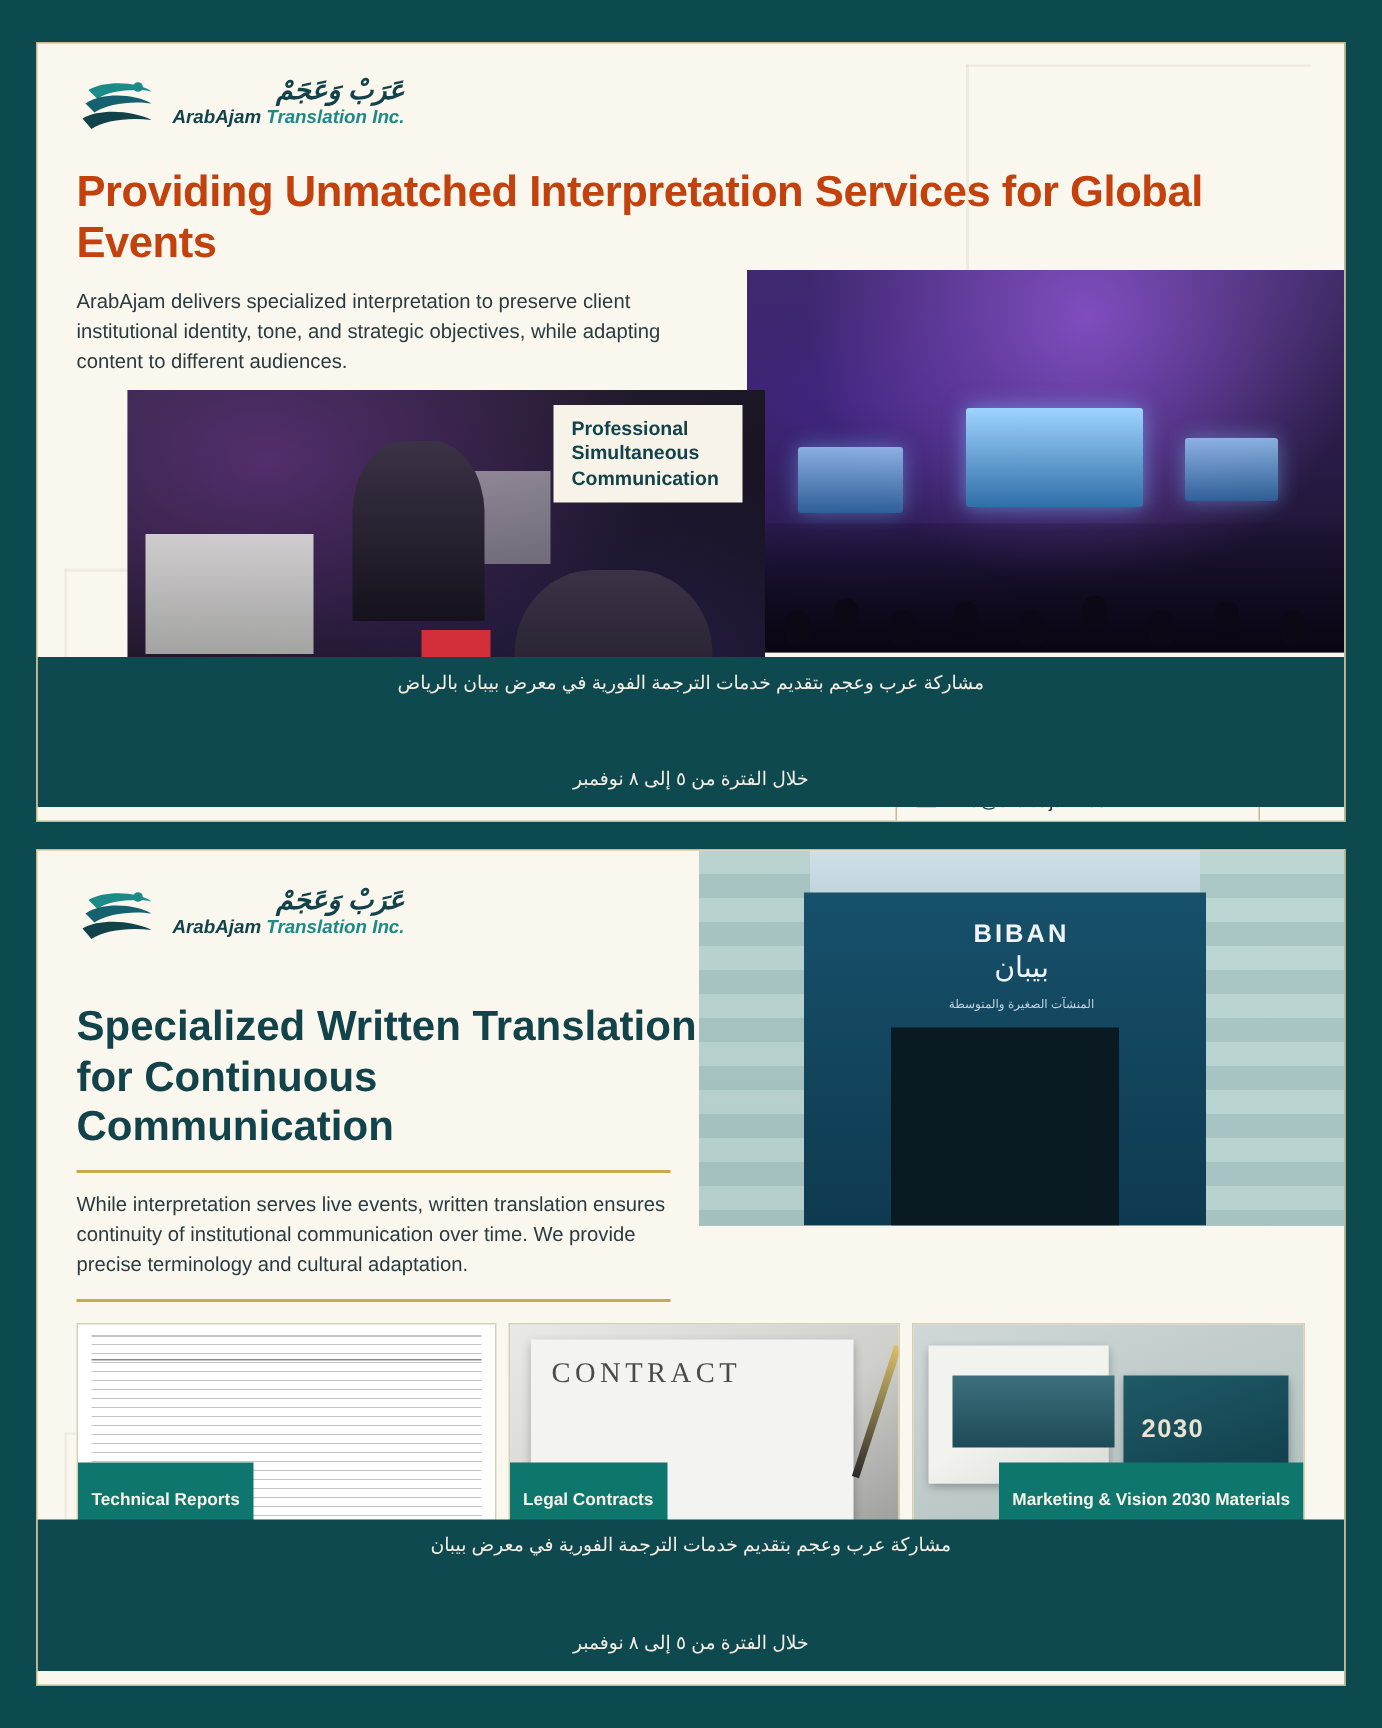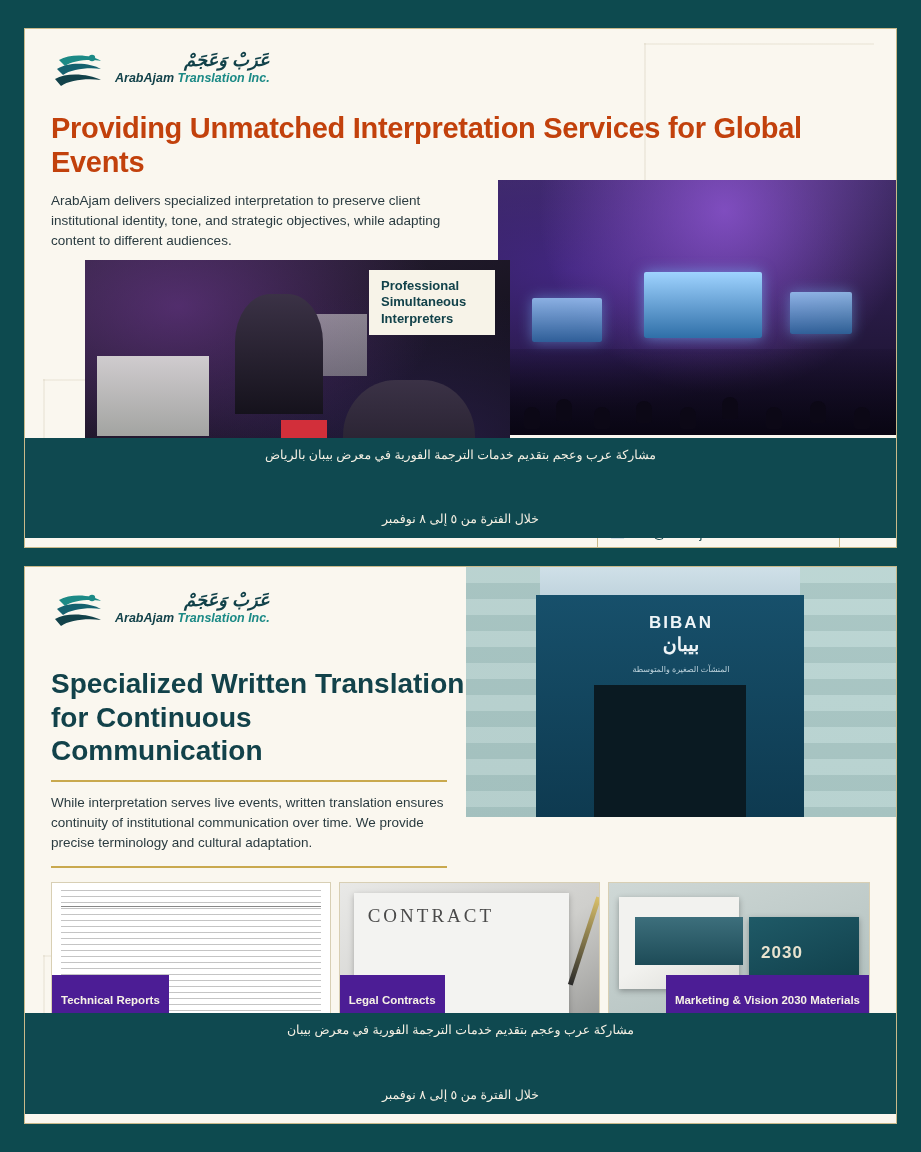--- a/index.html
+++ b/index.html
@@ -178,21 +178,21 @@
   #photo-biban .door {
     position: absolute; left: 128px; top: 118px; width: 152px; height: 132px;
     background: #0a1a22;
   }
   #photo-biban .biban-en {
     position: absolute; left: 0; right: 0; top: 46px; text-align: center;
     color: #eef4f7; font-size: 17px; font-weight: bold; letter-spacing: 2px;
   }
   #photo-biban .biban-ar {
     position: absolute; left: 0; right: 0; top: 66px; text-align: center;
-    color: #eef4f7; font-size: 19px; font-weight: bold; direction: rtl;
+    color: #eef4f7; font-size: 19px; font-weight: normal; direction: rtl;
   }
   #photo-biban .sub {
     position: absolute; left: 0; right: 0; top: 98px; text-align: center;
     color: #bcd2dc; font-size: 8px; letter-spacing: 1px;
   }
   #photo-biban .glass-l {
     position: absolute; left: 0; top: 0; width: 74px; height: 250px;
     background: repeating-linear-gradient(180deg,#b9d2cf 0 16px,#a6c3c0 16px 32px);
     opacity: .95;
   }
@@ -253,21 +253,21 @@
     position: absolute; right: 10px; top: 34px; width: 110px; height: 84px;
     background: linear-gradient(160deg,#1f5a67,#0e3b46);
     box-shadow: 0 2px 6px rgba(0,0,0,.3);
   }
   #thumb-marketing .br2 .v {
     position: absolute; left: 12px; top: 26px; color: #e9e3cf;
     font-size: 17px; font-weight: bold; letter-spacing: 1px;
   }
   .thumb-label {
     position: absolute; bottom: 0; left: 0;
-    background: #4c1d95; color: #f6f2e6;
+    background: #0f766e; color: #f6f2e6;
     font-size: 11.5px; font-weight: bold; line-height: 1.3;
     padding: 18px 9px;
     text-align: right;
   }
   #thumb-marketing .thumb-label { right: 0; left: auto; }
 
   .features {
     position: relative; z-index: 4;
     display: flex; justify-content: flex-end; gap: 0;
     margin: 16px 46px 0 0;
@@ -330,21 +330,21 @@
           <div class="photo" id="photo-booth">
             <div class="mon" style="left:12px; top:96px; width:112px; height:80px; opacity:.85;"></div>
             <div class="mon" style="left:186px; top:54px; width:96px; height:62px; opacity:.5;"></div>
             <div class="person" style="left:150px; top:34px; width:88px; height:120px;"></div>
             <div class="person" style="left:258px; top:120px; width:132px; height:140px;"></div>
             <div class="glow" style="left:214px; top:198px; width:132px; height:9px;"></div>
             <div class="glow" style="left:96px; top:214px; width:70px; height:7px; opacity:.7;"></div>
             <div class="mon" style="left:196px; top:160px; width:46px; height:26px; background:#d22f3a;"></div>
           </div>
 
-          <div class="badge-caption" id="cap-interpreters">Professional Simultaneous Interpreters</div>
+          <div class="badge-caption" id="cap-interpreters">Professional Simultaneous Communication</div>
           <div class="badge-caption" id="cap-live">High-Stakes Live Events</div>
 
           <div class="contact-box">
             <div class="contact-title">Contact Us for Your Next Event</div>
 
             <div class="contact-row">
               <span class="ic">
                 <svg viewBox="0 0 16 16" width="15" height="15">
                     <path d="M3 2c-1 0-2 1-2 2 0 6 5 10 11 10 1 0 2-1 2-2l-3-2-2 2C7 11 5 9 4 7l2-2z" fill="#c8452f"></path>
                   </svg>

